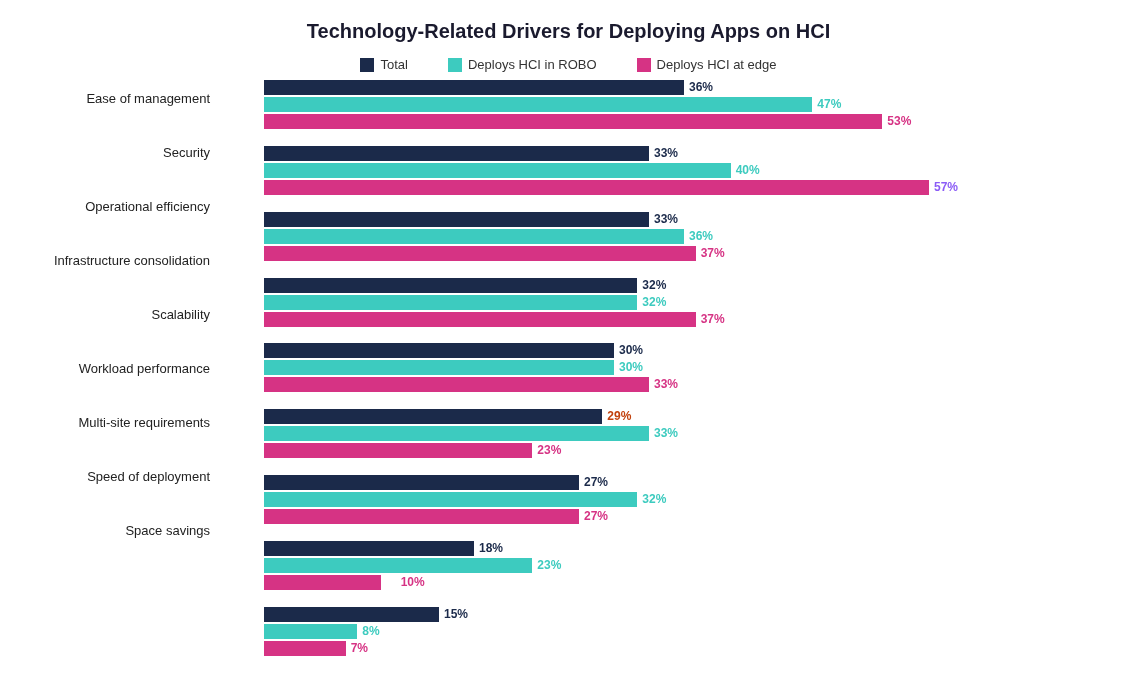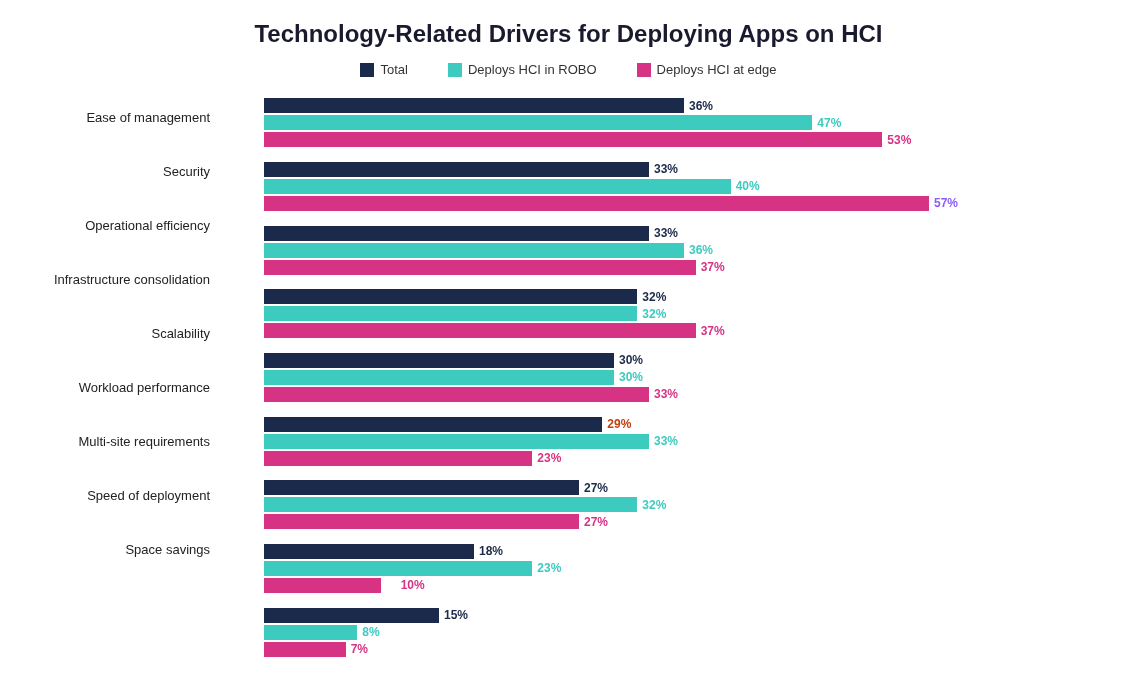--- a/index.html
+++ b/index.html
@@ -12,30 +12,30 @@
     }
     .chart-container {
       width: 1147px;
       height: 684px;
       padding: 20px 20px 20px 10px;
       display: flex;
       flex-direction: column;
     }
     .chart-title {
       text-align: center;
-      font-size: 24px;
+      font-size: 20px;
       font-weight: bold;
       color: #1a1a2e;
       margin-bottom: 14px;
     }
     .legend {
       display: flex;
       justify-content: center;
       gap: 40px;
-      margin-bottom: 14px;
+      margin-bottom: 0;
       font-size: 13px;
       color: #333;
     }
     .legend-item {
       display: flex;
       align-items: center;
       gap: 6px;
     }
     .legend-swatch {
       width: 14px;
@@ -73,21 +73,21 @@
     }
     .bar-group {
       display: flex;
       flex-direction: column;
       gap: 2px;
       height: 54px;
       justify-content: center;
     }
     .bar-row {
       display: flex;
-      align-items: center;
+      align-items: flex-start;
       height: 15px;
       padding-left: 44px;
     }
     .bar {
       height: 15px;
       border-radius: 0;
       display: flex;
       align-items: center;
     }
     .bar-label {

